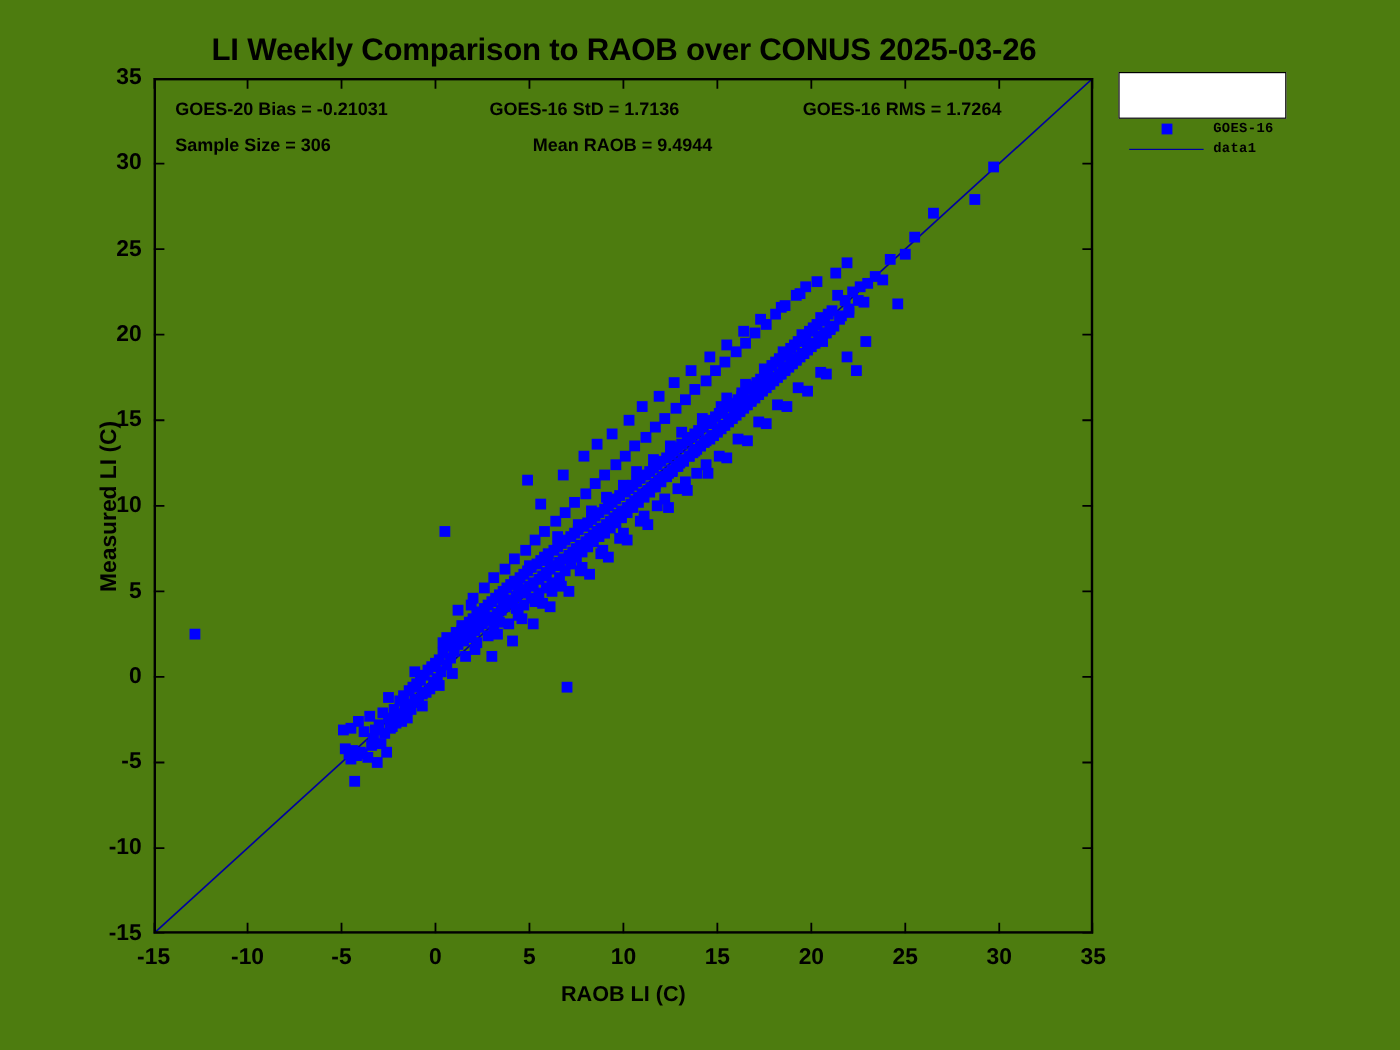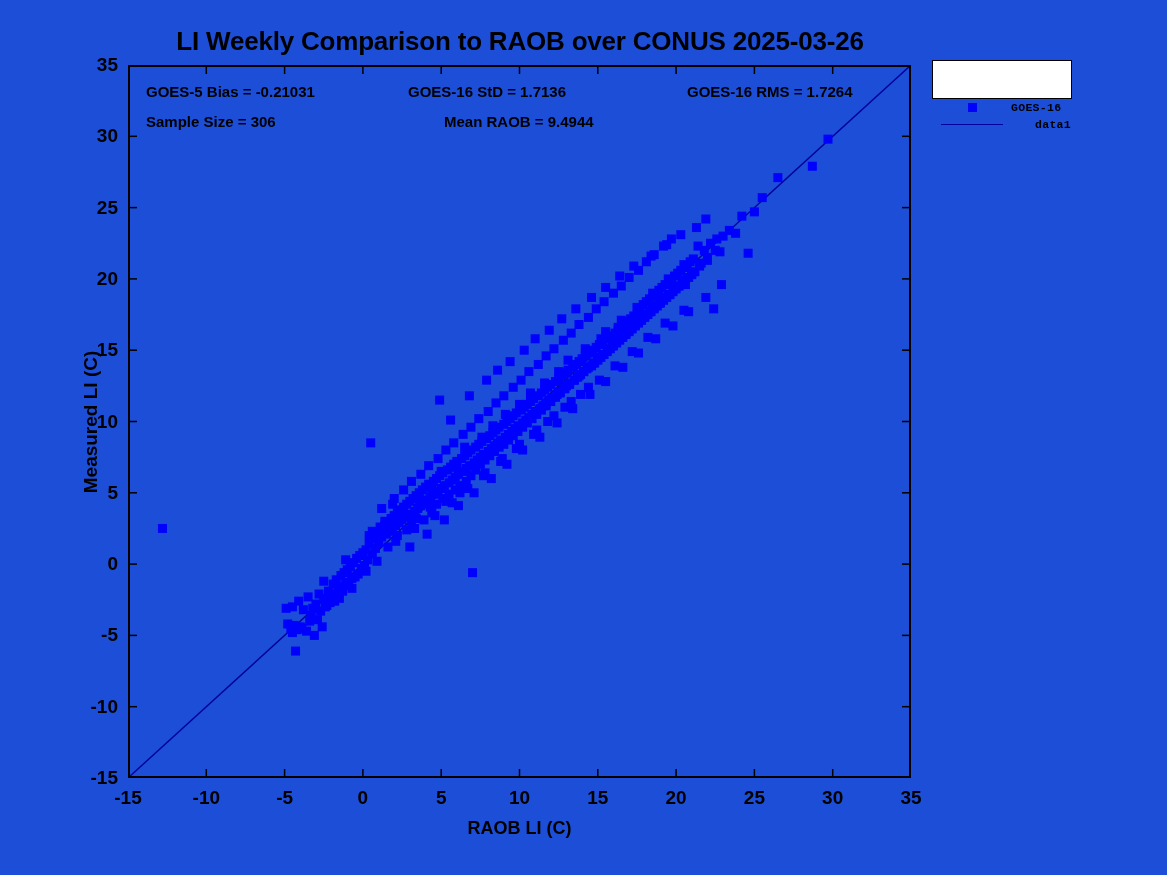--- a/index.html
+++ b/index.html
@@ -12,21 +12,21 @@
     height: 875px;
     font-family: "Liberation Sans", sans-serif;
     overflow: hidden;
     position: relative;
   }
   #figure {
     position: absolute;
     left: 0; top: 0;
     width: 1167px;
     height: 875px;
-    background: #1d4ed8;
+    background: #4d7c0f;
   }
   #chart-title {
     position: absolute;
     left: 0;
     top: 26px;
     width: 1040px;
     text-align: center;
     font-size: 26px;
     font-weight: bold;
     color: #000000;
@@ -144,23 +144,23 @@
     letter-spacing: 0.3px;
   }
 </style>
 </head>
 <body>
 
 <div id="figure">
 
   <div id="chart-title">LI Weekly Comparison to RAOB over CONUS 2025-03-26</div>
 
-  <div class="annot" style="left:146px; top:83px;">GOES-5 Bias = -0.21031</div>
+  <div class="annot" style="left:146px; top:83px;">GOES-20 Bias = -0.21031</div>
   <div class="annot" style="left:408px; top:83px;">GOES-16 StD = 1.7136</div>
-  <div class="annot" style="left:687px; top:83px;text-align:center;">GOES-16 RMS = 1.7264</div>
+  <div class="annot" style="left:669px; top:83px;text-align:center;">GOES-16 RMS = 1.7264</div>
   <div class="annot" style="left:146px; top:113px;">Sample Size = 306</div>
   <div class="annot" style="left:408px; top:113px;margin-left:36px;">Mean RAOB = 9.4944</div>
 
   <div id="plot-area">
     <svg id="plot-svg" width="783" height="713">
         <line x1="0" x2="9" y1="713" y2="713" stroke="#000" stroke-width="1.5"></line>
         <line x1="783" x2="774" y1="713" y2="713" stroke="#000" stroke-width="1.5"></line>
         <line x1="0" x2="9" y1="641.7" y2="641.7" stroke="#000" stroke-width="1.5"></line>
         <line x1="783" x2="774" y1="641.7" y2="641.7" stroke="#000" stroke-width="1.5"></line>
         <line x1="0" x2="9" y1="570.4" y2="570.4" stroke="#000" stroke-width="1.5"></line>
@@ -705,21 +705,21 @@
     <div id="ylabel">Measured LI (C)</div>
   </div>
 
   <div id="legend-box">
     <div class="legend-row" style="top:2px;">
       <span class="legend-sym">
           <span class="legend-marker"></span>
         </span>
       <span class="legend-text">GOES-16</span>
     </div>
-    <div class="legend-row" style="top:19px;justify-content:space-between;">
+    <div class="legend-row" style="top:19px;">
       <span class="legend-sym">
           <span class="legend-line"></span>
         </span>
       <span class="legend-text">data1</span>
     </div>
   </div>
 
 </div>
 
 </body></html>

